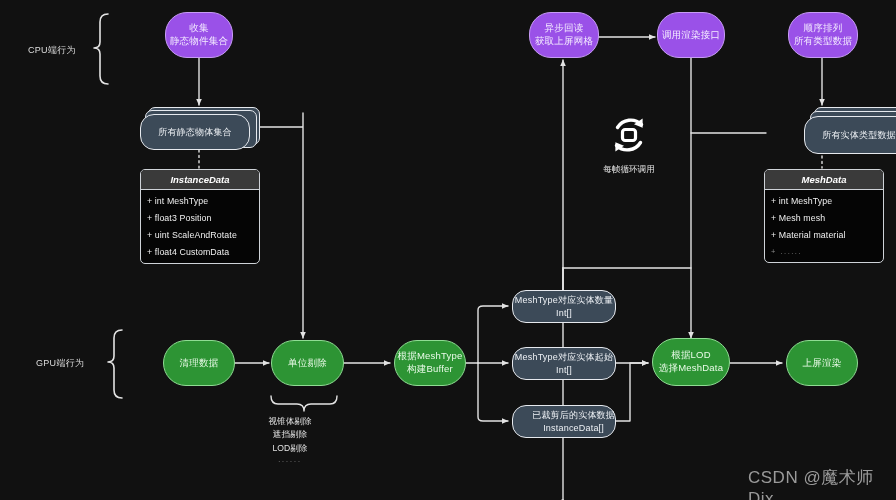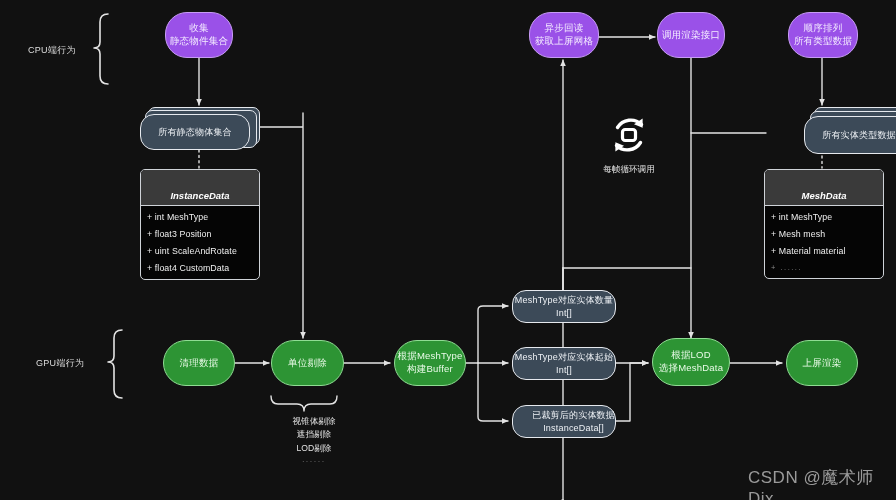--- a/index.html
+++ b/index.html
@@ -30,21 +30,21 @@
     color:#eef1f5;font-size:9px;letter-spacing:.2px;
   }
   
   .stack-l2,.stack-l1{
     position:absolute;background:#3c4a58;border:1.5px solid #e6e9ee;border-radius:7px;
   }
 
   
   .uml{position:absolute;border:1.5px solid #cfd3d8;border-radius:5px;overflow:hidden;background:#050505;}
   .uml-title{background:#3a3a3a;color:#ffffff;font-style:italic;font-weight:bold;
-             font-size:9.5px;text-align:center;padding:20px 0 4px;border-bottom:1.5px solid #cfd3d8;}
+             font-size:9.5px;text-align:center;padding:4px 0 4px;border-bottom:1.5px solid #cfd3d8;}
   .uml-rows{padding:2px 0 3px;}
   .uml-row{color:#f0f0f0;font-size:8.8px;padding:3.5px 0 3.5px 6px;letter-spacing:.1px;}
   .uml-row.faded{color:#8a8a8a;font-size:7.5px;letter-spacing:1.5px;}
 
   .side-label{position:absolute;color:#dedede;font-size:9px;letter-spacing:.3px;}
   .note{position:absolute;color:#e2e2e2;font-size:8.6px;text-align:center;line-height:1.55;}
   .note .dots{color:#9a9a9a;font-size:7px;letter-spacing:2px;}
   .loop-cap{position:absolute;color:#e4e4e4;font-size:8.6px;text-align:center;width:100px;}
   .loop-icon{position:absolute;}
   .watermark{position:absolute;color:#b9b9b9;font-size:17px;letter-spacing:.5px;opacity:.82;}
@@ -258,21 +258,21 @@
     </div>
   </div>
 
   <div class="node box-slate" style="left:512px;top:405px;width:104px;height:33px;justify-content:flex-end;">
     <div>
       <div>已裁剪后的实体数据</div>
       <div>InstanceData[]</div>
     </div>
   </div>
 
-  <div class="note" style="left:264px;top:415px;width:100px;">
+  <div class="note" style="left:240px;top:415px;width:100px;">
     <div>视锥体剔除</div>
     <div>遮挡剔除</div>
     <div>LOD剔除</div>
     <div class="dots">......</div>
   </div>
 
   <div class="watermark" style="left:748px;top:466px;">CSDN @魔术师Dix</div>
 
 </div>
 

